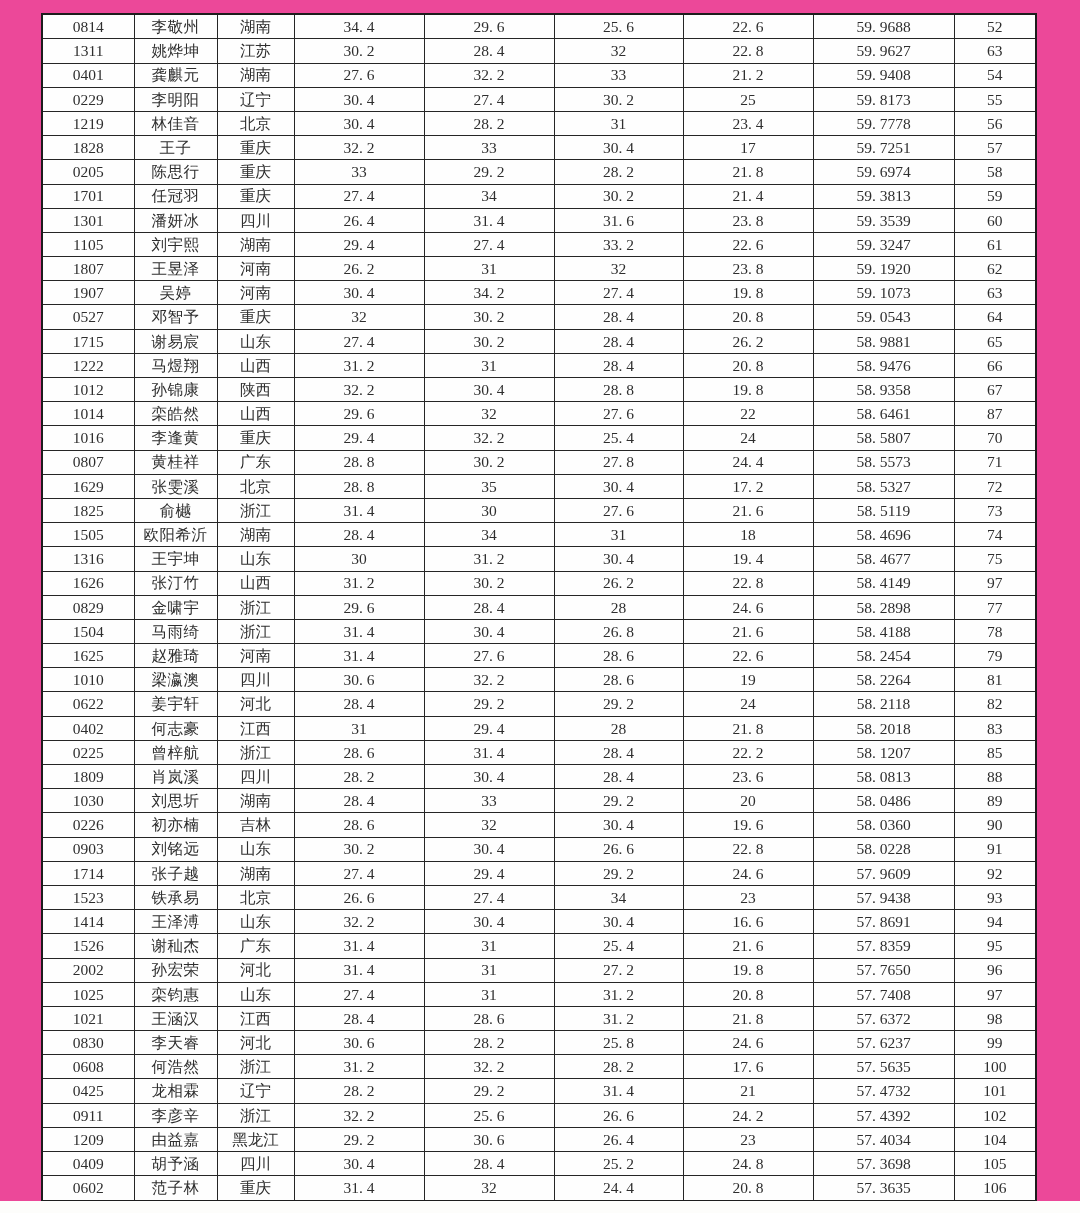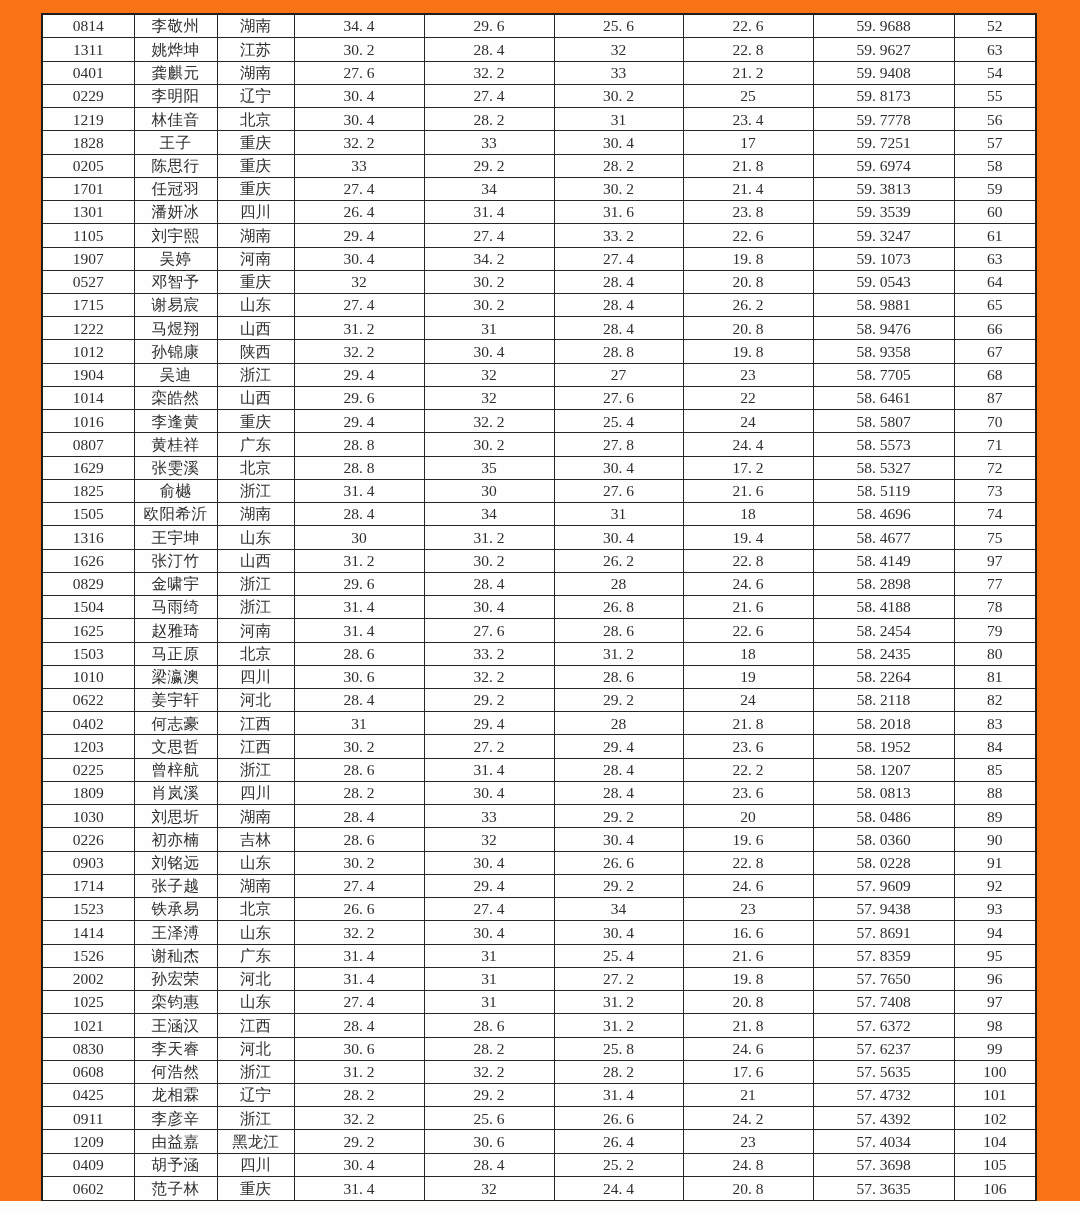--- a/index.html
+++ b/index.html
@@ -4,21 +4,21 @@
 <style>
   html, body {
     margin: 0;
     padding: 0;
     background: #fdfdfb;
   }
   .page {
     position: relative;
     width: 1080px;
     height: 1201px;
-    background: #f97316;
+    background: #ec4899;
     overflow: hidden;
   }
   table.results-table {
     position: absolute;
     left: 41px;
     top: 13px;
     width: 994px;
     height: 1189px;
     border-collapse: collapse;
     table-layout: fixed;
@@ -164,20 +164,31 @@
           <td class="name-cell">刘宇熙</td>
           <td>湖南</td>
           <td>29. 4</td>
           <td>27. 4</td>
           <td>33. 2</td>
           <td>22. 6</td>
           <td>59. 3247</td>
           <td>61</td>
         </tr>
         <tr>
+          <td>1807</td>
+          <td class="name-cell">王昱泽</td>
+          <td>河南</td>
+          <td>26. 2</td>
+          <td>31</td>
+          <td>32</td>
+          <td>23. 8</td>
+          <td>59. 1920</td>
+          <td>62</td>
+        </tr>
+        <tr>
           <td>1907</td>
           <td class="name-cell">吴婷</td>
           <td>河南</td>
           <td>30. 4</td>
           <td>34. 2</td>
           <td>27. 4</td>
           <td>19. 8</td>
           <td>59. 1073</td>
           <td>63</td>
         </tr>
@@ -217,31 +228,20 @@
         <tr>
           <td>1012</td>
           <td class="name-cell">孙锦康</td>
           <td>陕西</td>
           <td>32. 2</td>
           <td>30. 4</td>
           <td>28. 8</td>
           <td>19. 8</td>
           <td>58. 9358</td>
           <td>67</td>
-        </tr>
-        <tr>
-          <td>1904</td>
-          <td class="name-cell">吴迪</td>
-          <td>浙江</td>
-          <td>29. 4</td>
-          <td>32</td>
-          <td>27</td>
-          <td>23</td>
-          <td>58. 7705</td>
-          <td>68</td>
         </tr>
         <tr>
           <td>1014</td>
           <td class="name-cell">栾皓然</td>
           <td>山西</td>
           <td>29. 6</td>
           <td>32</td>
           <td>27. 6</td>
           <td>22</td>
           <td>58. 6461</td>
@@ -351,31 +351,20 @@
           <td class="name-cell">赵雅琦</td>
           <td>河南</td>
           <td>31. 4</td>
           <td>27. 6</td>
           <td>28. 6</td>
           <td>22. 6</td>
           <td>58. 2454</td>
           <td>79</td>
         </tr>
         <tr>
-          <td>1503</td>
-          <td class="name-cell">马正原</td>
-          <td>北京</td>
-          <td>28. 6</td>
-          <td>33. 2</td>
-          <td>31. 2</td>
-          <td>18</td>
-          <td>58. 2435</td>
-          <td>80</td>
-        </tr>
-        <tr>
           <td>1010</td>
           <td class="name-cell">梁瀛澳</td>
           <td>四川</td>
           <td>30. 6</td>
           <td>32. 2</td>
           <td>28. 6</td>
           <td>19</td>
           <td>58. 2264</td>
           <td>81</td>
         </tr>
@@ -393,31 +382,20 @@
         <tr>
           <td>0402</td>
           <td class="name-cell">何志豪</td>
           <td>江西</td>
           <td>31</td>
           <td>29. 4</td>
           <td>28</td>
           <td>21. 8</td>
           <td>58. 2018</td>
           <td>83</td>
-        </tr>
-        <tr>
-          <td>1203</td>
-          <td class="name-cell">文思哲</td>
-          <td>江西</td>
-          <td>30. 2</td>
-          <td>27. 2</td>
-          <td>29. 4</td>
-          <td>23. 6</td>
-          <td>58. 1952</td>
-          <td>84</td>
         </tr>
         <tr>
           <td>0225</td>
           <td class="name-cell">曾梓航</td>
           <td>浙江</td>
           <td>28. 6</td>
           <td>31. 4</td>
           <td>28. 4</td>
           <td>22. 2</td>
           <td>58. 1207</td>

